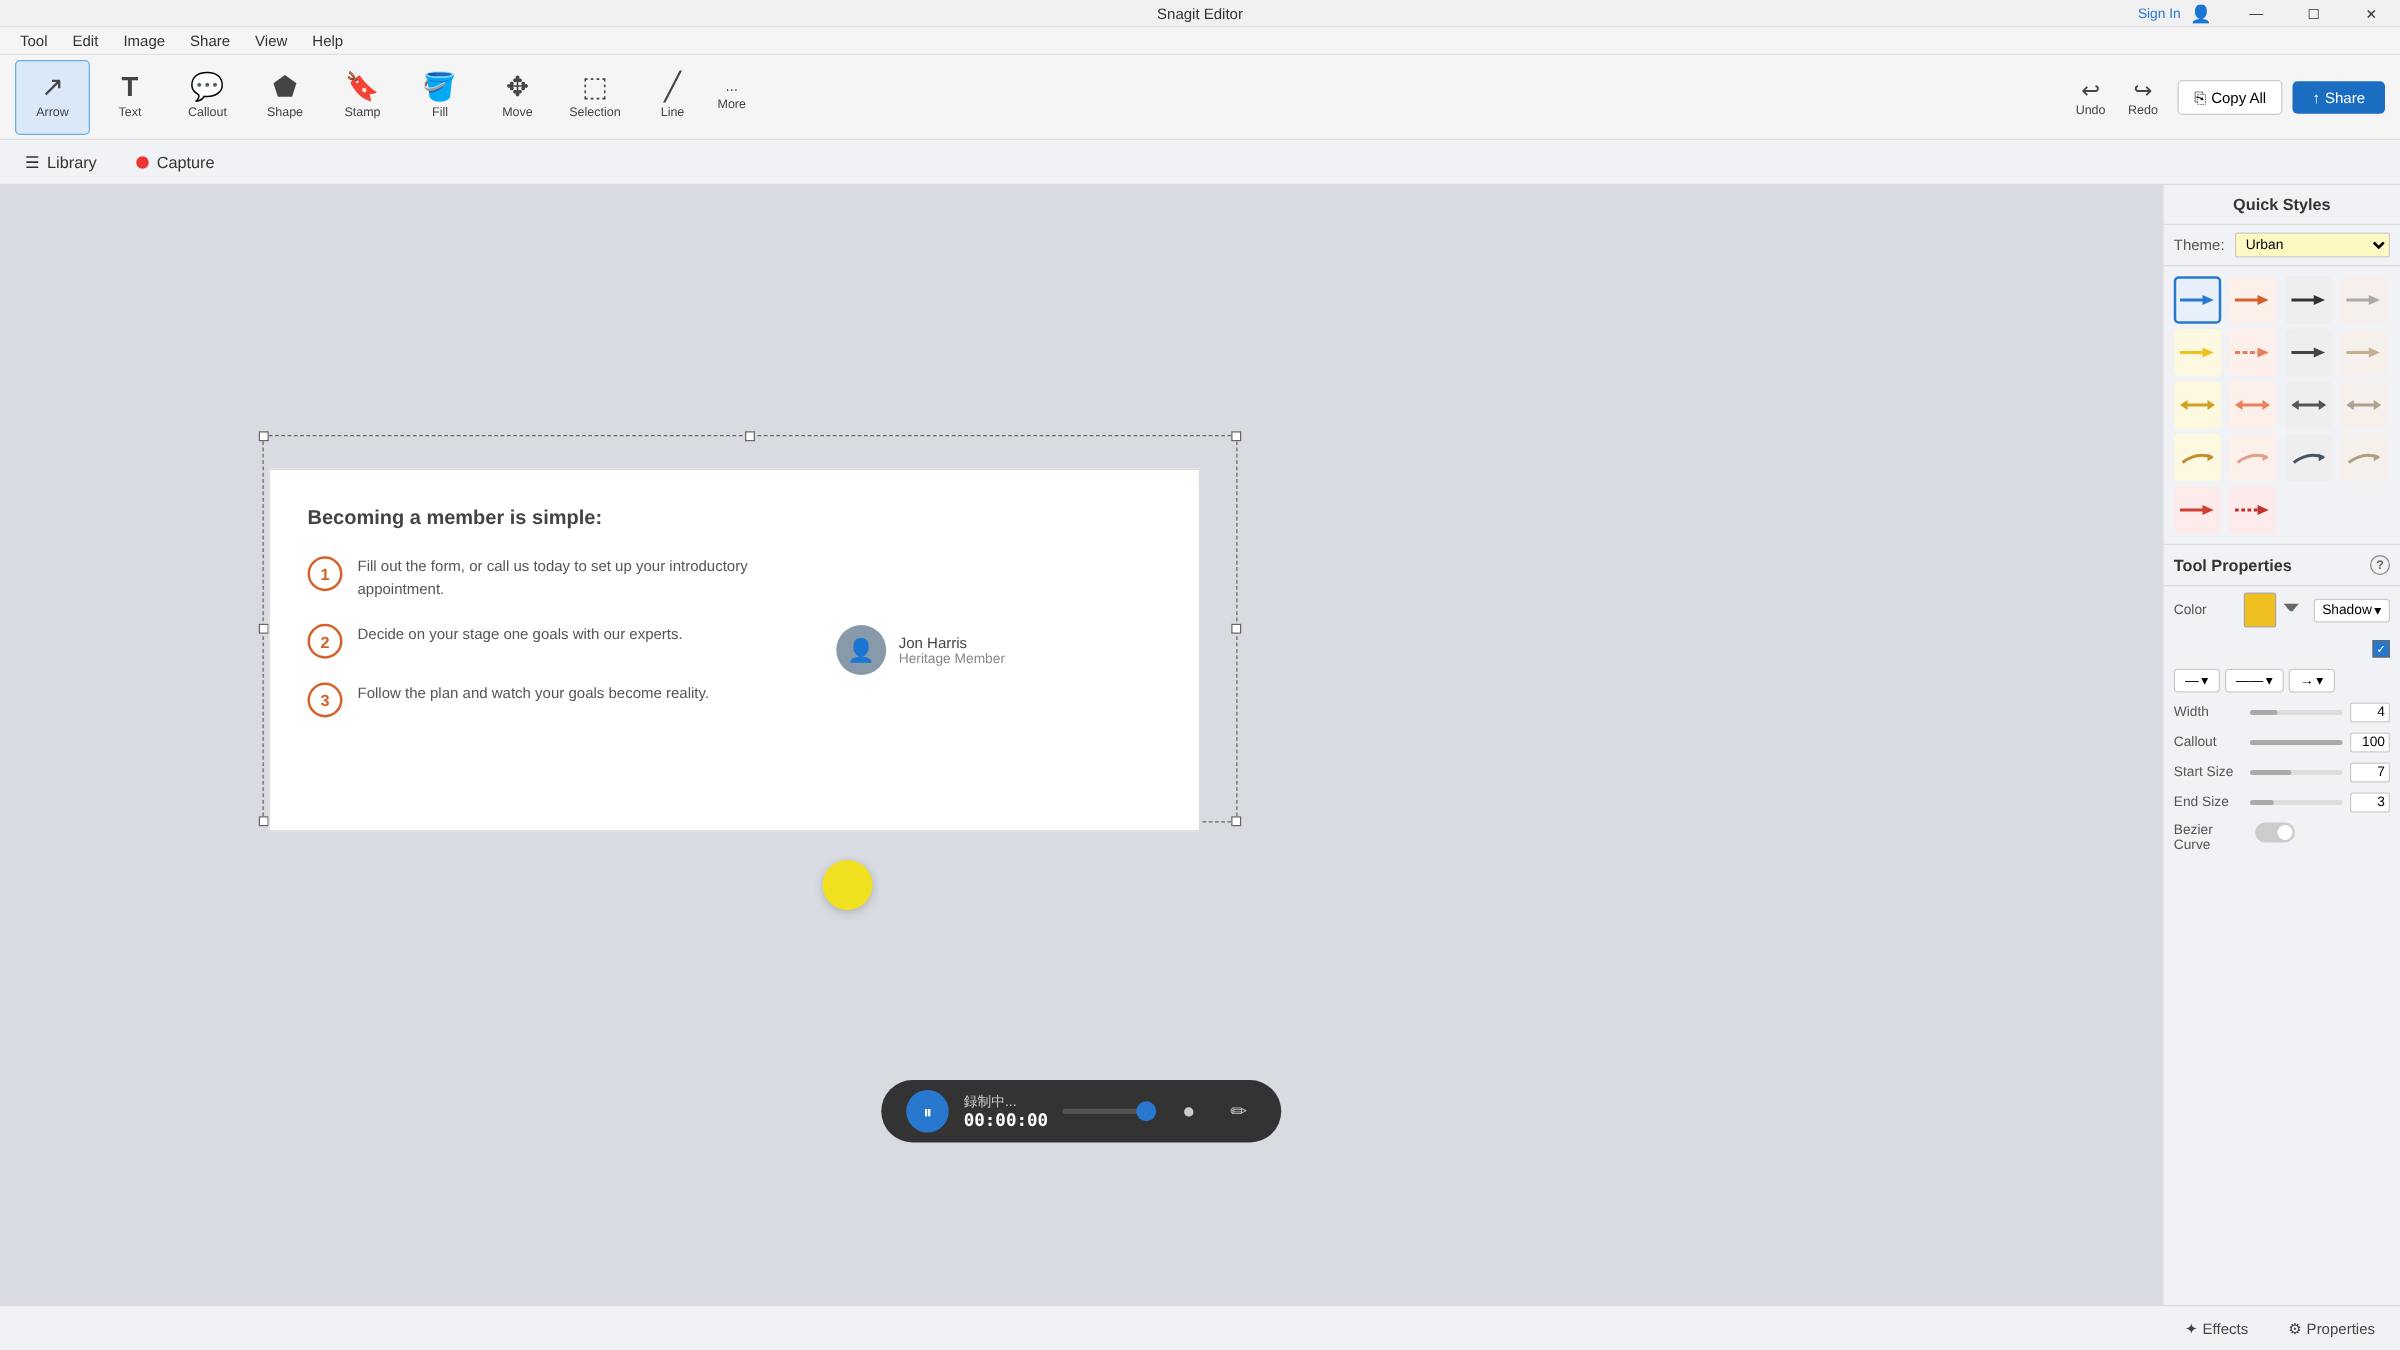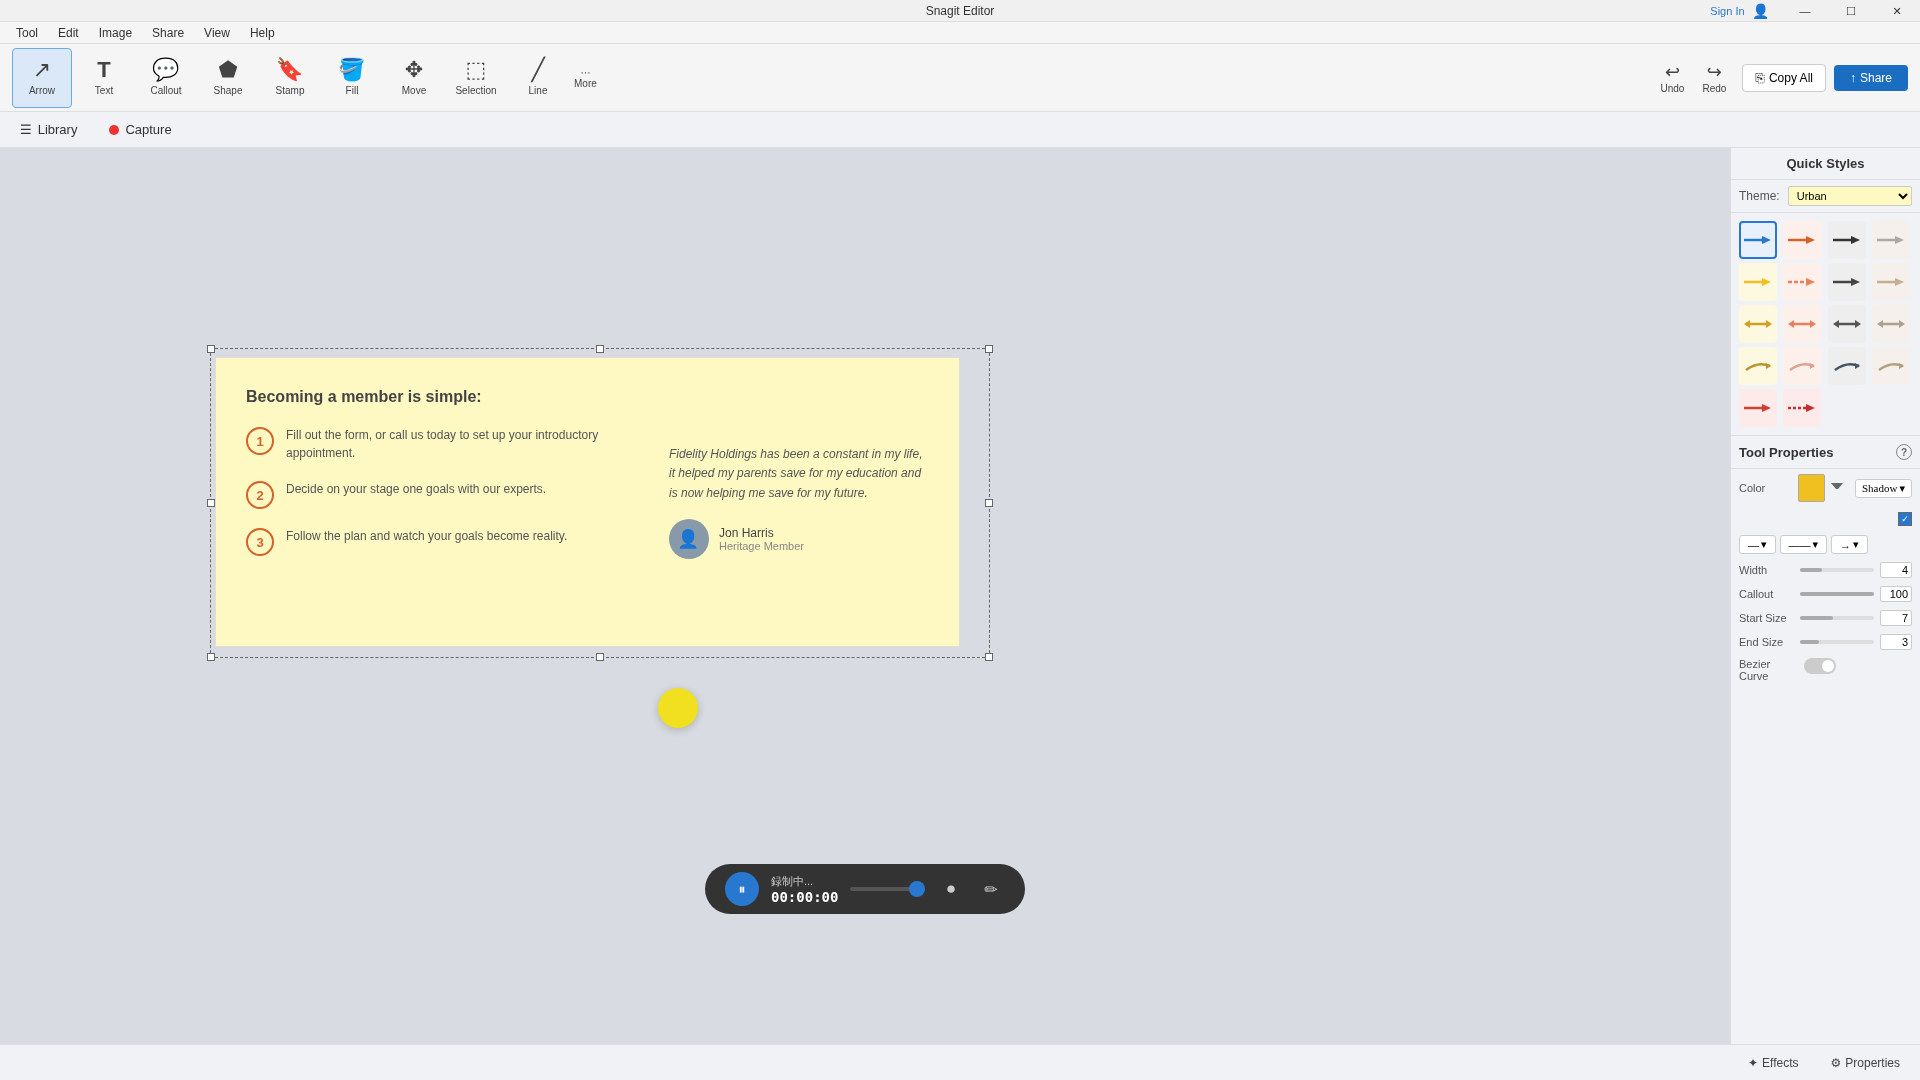--- a/index.html
+++ b/index.html
@@ -196,25 +196,25 @@
     .sh-tr { top: -4px; right: -4px; cursor: ne-resize; }
     .sh-ml { top: calc(50% - 4px); left: -4px; cursor: w-resize; }
     .sh-mr { top: calc(50% - 4px); right: -4px; cursor: e-resize; }
     .sh-bl { bottom: -4px; left: -4px; cursor: sw-resize; }
     .sh-bm { bottom: -4px; left: calc(50% - 4px); cursor: s-resize; }
     .sh-br { bottom: -4px; right: -4px; cursor: se-resize; }
 
     
     .content-card {
       position: absolute;
-      top: 209px;
+      top: 227px;
       left: 215px;
       width: 745px;
       height: 290px;
-      background: #fef9c3;
+      background: #ffffff;
       border: 1px solid #e0ddd5;
       padding: 30px;
       display: flex;
     }
     .card-left { flex: 1; }
     .card-right {
       width: 280px;
       display: flex;
       flex-direction: column;
       justify-content: center;
@@ -383,21 +383,20 @@
     .shadow-btn {
       font-size: 11px;
       background: white;
       border: 1px solid #ccc;
       border-radius: 3px;
       padding: 2px 6px;
       cursor: pointer;
       display: flex;
       align-items: center;
       gap: 2px;
-      font-family: Liberation Serif, serif;
     }
     .checkbox {
       width: 14px;
       height: 14px;
       border: 1px solid #666;
       background: #2878d0;
       display: flex;
       align-items: center;
       justify-content: center;
       color: white;
@@ -682,21 +681,20 @@
         <div class="step-item">
           <div class="step-circle">2</div>
           <div class="step-text">Decide on your stage one goals with our experts.</div>
         </div>
         <div class="step-item">
           <div class="step-circle">3</div>
           <div class="step-text">Follow the plan and watch your goals become reality.</div>
         </div>
       </div>
       <div class="card-right">
-        <div class="testimonial-text">Fidelity Holdings has been a constant in my life, it helped my parents save for my education and is now helping me save for my future.</div>
         <div class="testimonial-person">
           <div class="avatar">👤</div>
           <div>
             <div class="person-name">Jon Harris</div>
             <div class="person-title">Heritage Member</div>
           </div>
         </div>
       </div>
     </div>
 

